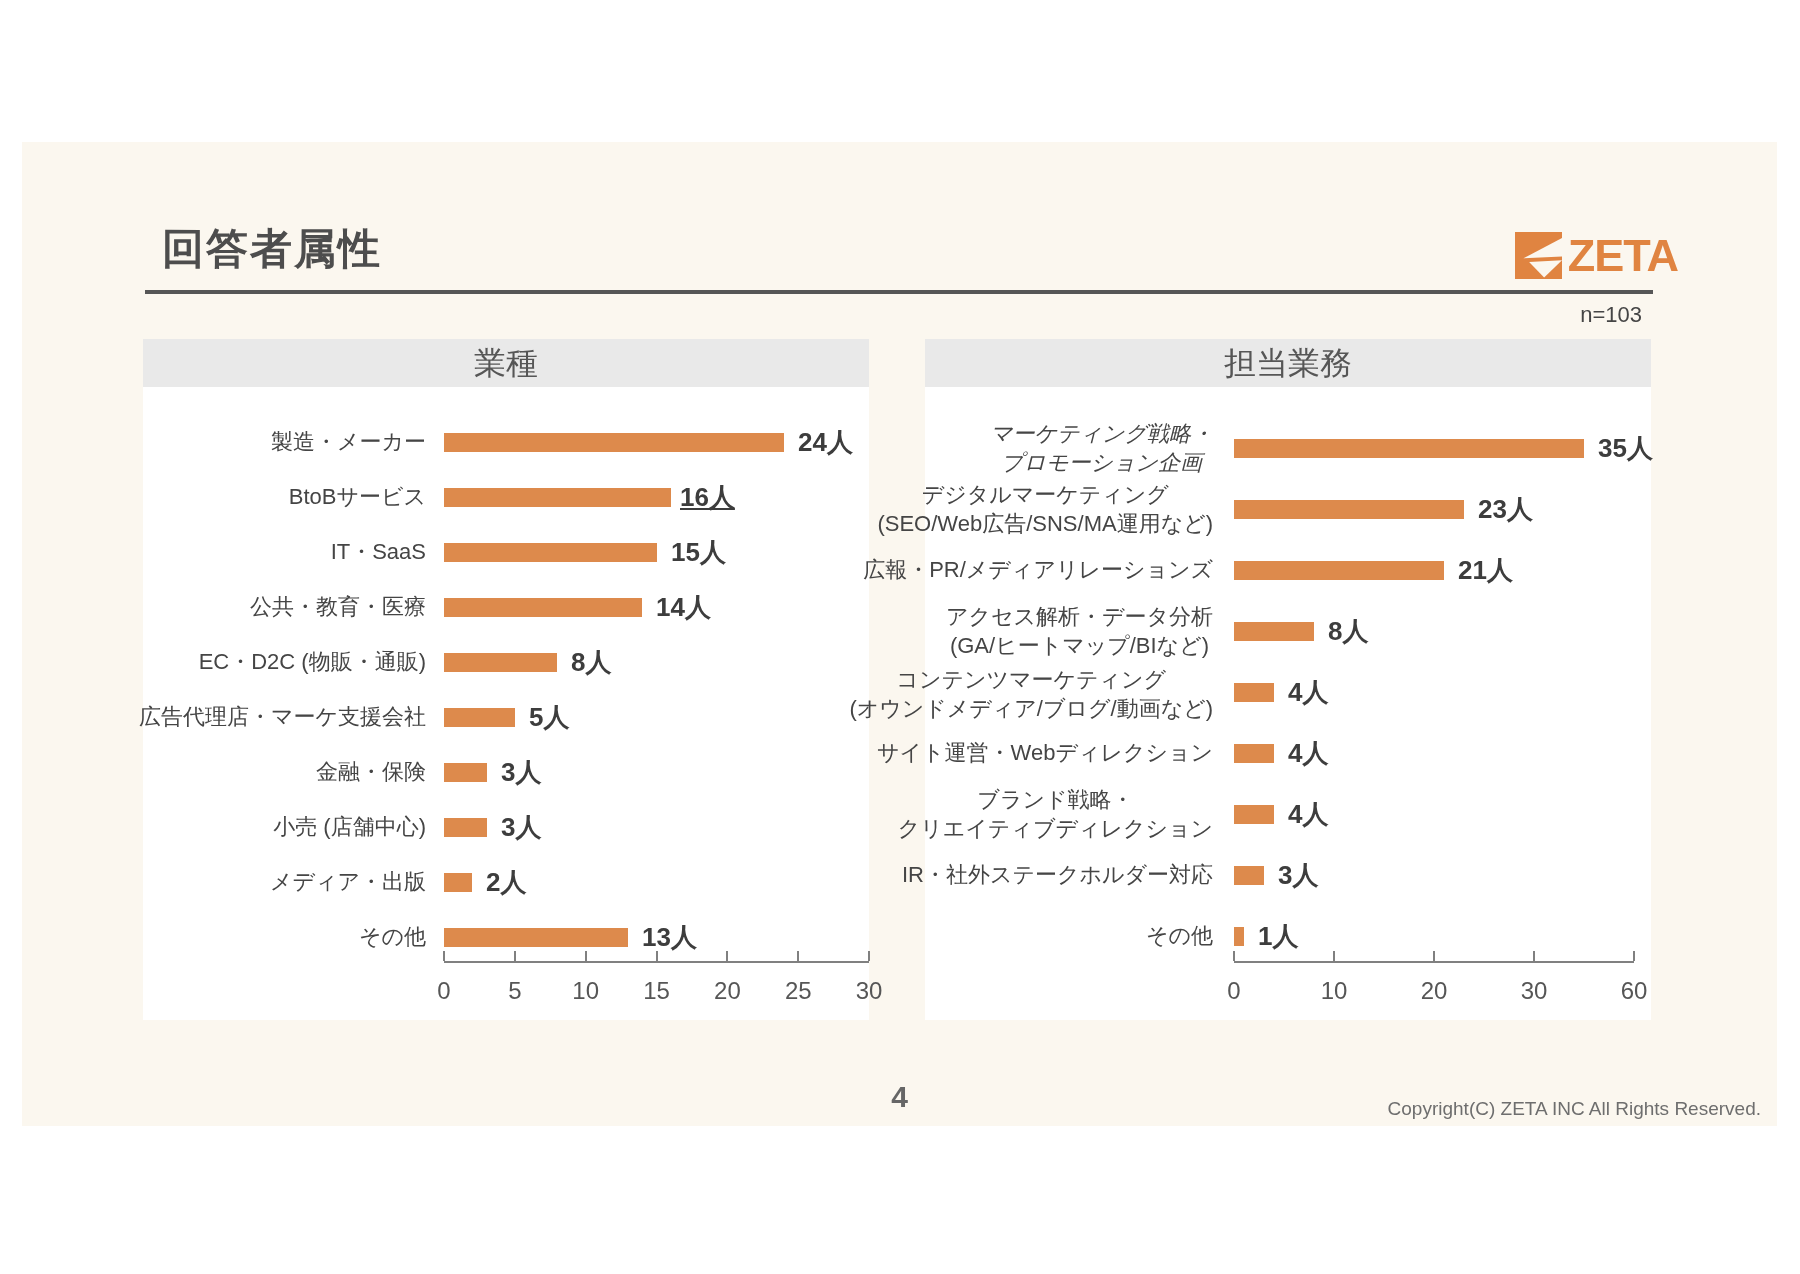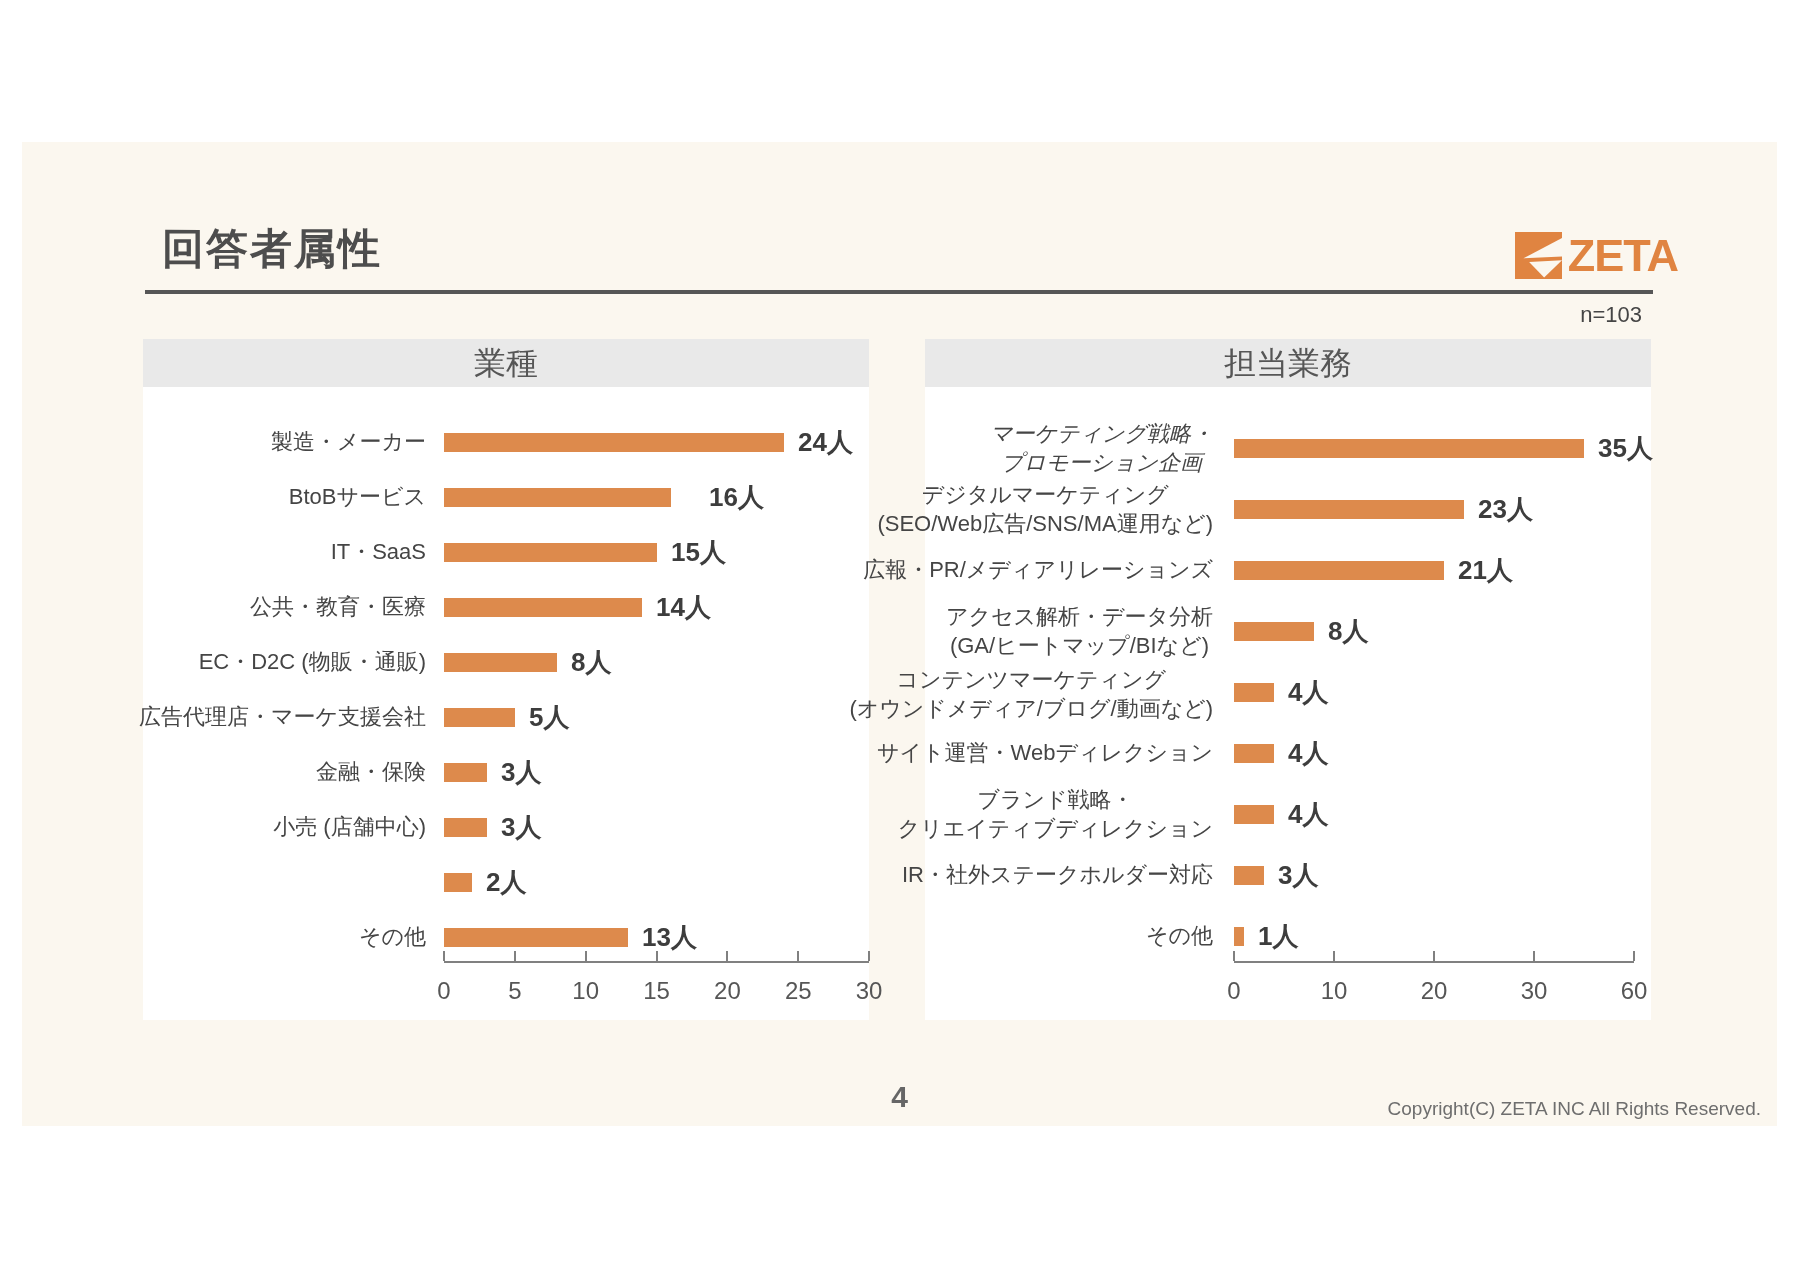--- a/index.html
+++ b/index.html
@@ -97,21 +97,21 @@
     <div class="panel-body">
         <div class="cat-label" style="left: -110px; width: 393px; top: 55px;">
           <span>製造・メーカー</span>
         </div>
         <div class="bar" style="left: 301px; top: 45.5px; width: 340px; height: 19px;"></div>
         <div class="val" style="left: 655px; top: 55px;"><span>24人</span></div>
         <div class="cat-label" style="left: -110px; width: 393px; top: 110px;">
           <span>BtoBサービス</span>
         </div>
         <div class="bar" style="left: 301px; top: 100.5px; width: 227px; height: 19px;"></div>
-        <div class="val" style="left: 566px; top: 110px;"><span>16人</span></div>
+        <div class="val" style="left: 537px; top: 110px; text-decoration: underline;"><span>16人</span></div>
         <div class="cat-label" style="left: -110px; width: 393px; top: 165px;">
           <span>IT・SaaS</span>
         </div>
         <div class="bar" style="left: 301px; top: 155.5px; width: 213px; height: 19px;"></div>
         <div class="val" style="left: 528px; top: 165px;"><span>15人</span></div>
         <div class="cat-label" style="left: -110px; width: 393px; top: 220px;">
           <span>公共・教育・医療</span>
         </div>
         <div class="bar" style="left: 301px; top: 210.5px; width: 198px; height: 19px;"></div>
         <div class="val" style="left: 513px; top: 220px;"><span>14人</span></div>
@@ -128,20 +128,23 @@
         <div class="cat-label" style="left: -110px; width: 393px; top: 385px; align-items: flex-end;">
           <span>金融・保険</span>
         </div>
         <div class="bar" style="left: 301px; top: 375.5px; width: 43px; height: 19px;"></div>
         <div class="val" style="left: 358px; top: 385px;"><span>3人</span></div>
         <div class="cat-label" style="left: -110px; width: 393px; top: 440px;">
           <span>小売 (店舗中心)</span>
         </div>
         <div class="bar" style="left: 301px; top: 430.5px; width: 43px; height: 19px;"></div>
         <div class="val" style="left: 358px; top: 440px;"><span>3人</span></div>
+        <div class="cat-label" style="left: -110px; width: 393px; top: 495px;">
+          <span>メディア・出版</span>
+        </div>
         <div class="bar" style="left: 301px; top: 485.5px; width: 28px; height: 19px;"></div>
         <div class="val" style="left: 343px; top: 495px;"><span>2人</span></div>
         <div class="cat-label" style="left: -110px; width: 393px; top: 550px;">
           <span>その他</span>
         </div>
         <div class="bar" style="left: 301px; top: 540.5px; width: 184px; height: 19px;"></div>
         <div class="val" style="left: 499px; top: 550px;"><span>13人</span></div>
         <div class="axis-line" style="left: 301px; top: 574px; width: 425px;"></div>
         <div class="tick" style="left: 300px; top: 564px;"></div>
         <div class="num" style="left: 271px; top: 592px;"><span>0</span></div>

